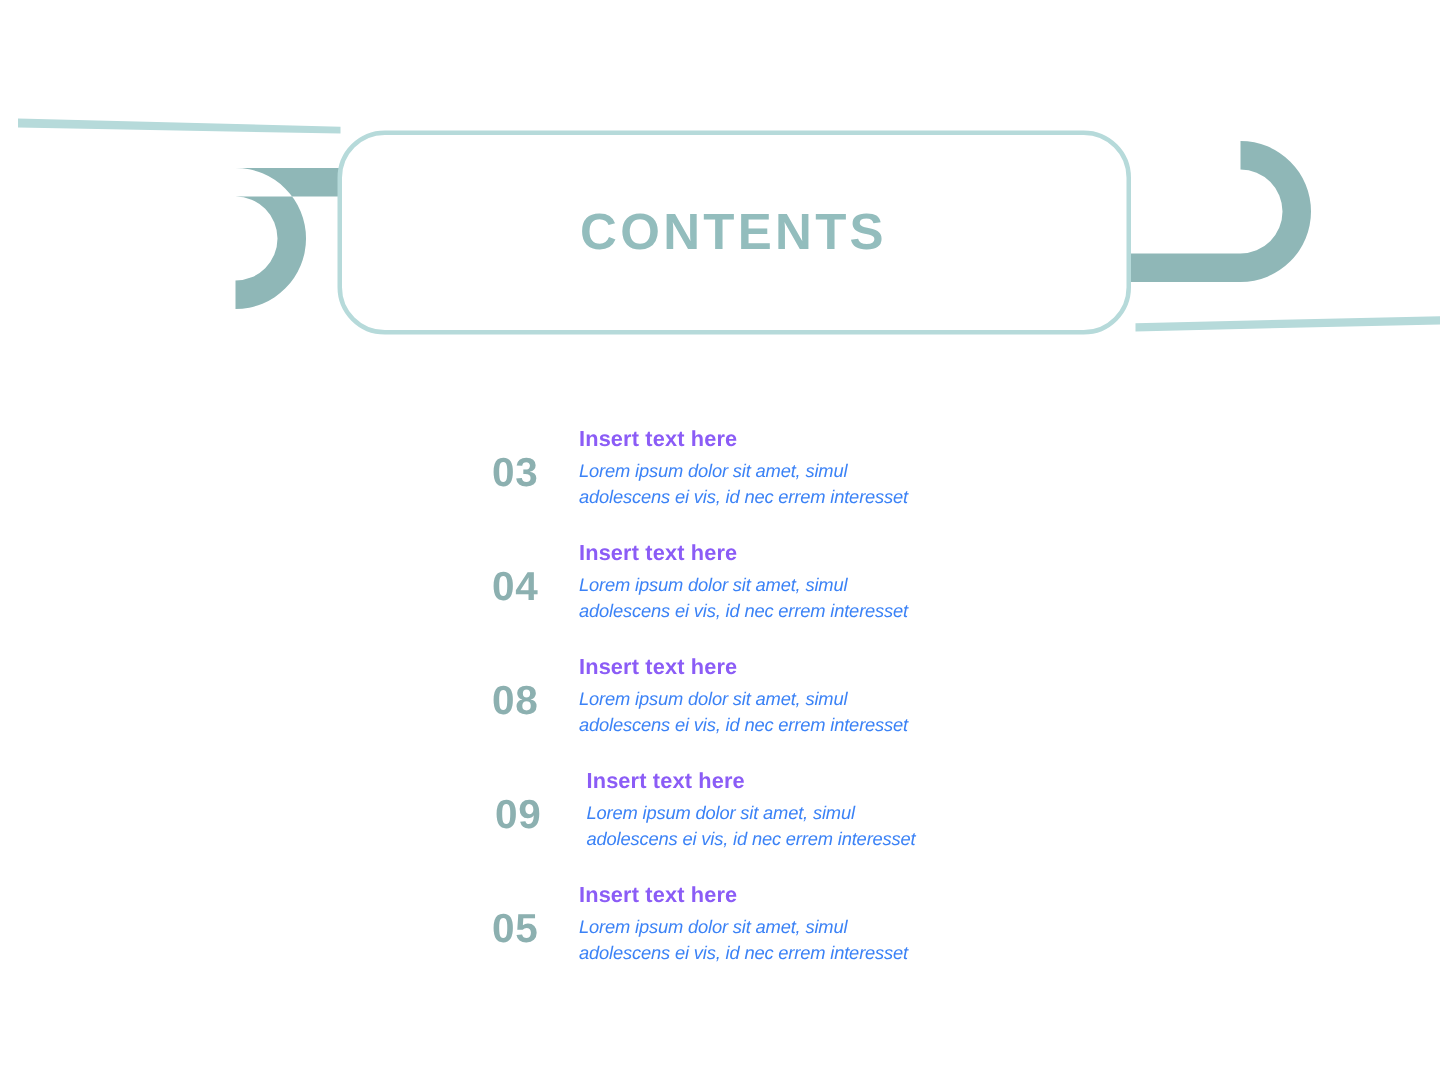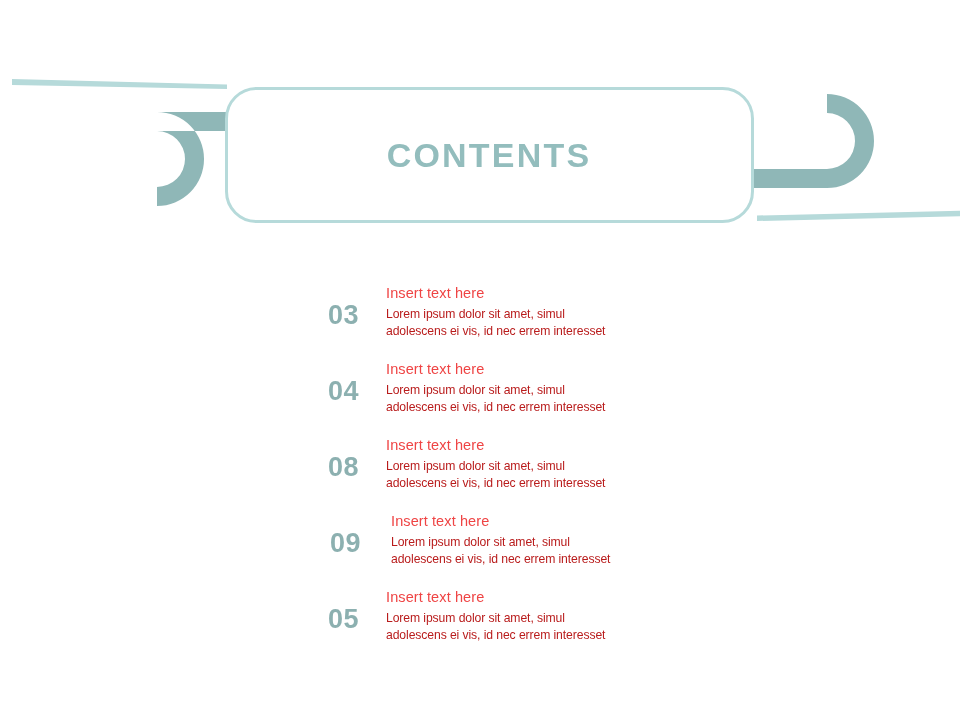--- a/index.html
+++ b/index.html
@@ -84,35 +84,36 @@
   .item-body {
     position: absolute;
     left: 58px;
     top: -17px;
     width: 300px;
   }
 
   .item-heading {
     font-family: "Liberation Sans", sans-serif;
     font-size: 14.5px;
-    font-weight: normal;
-    color: #ef4444;
+    font-weight: bold;
+    color: #8b5cf6;
     line-height: 20px;
     letter-spacing: 0.1px;
     white-space: nowrap;
   }
 
   .item-desc {
     font-family: "Liberation Sans", sans-serif;
     font-size: 12.2px;
     font-weight: normal;
-    color: #b91c1c;
+    color: #3b82f6;
     line-height: 16.5px;
     letter-spacing: -0.1px;
     margin-top: 3px;
+    font-style: italic;
   }
   .item-desc .desc-line {
     display: block;
     white-space: nowrap;
   }
 </style>
 </head>
 <body>
 
 <div id="slide">

